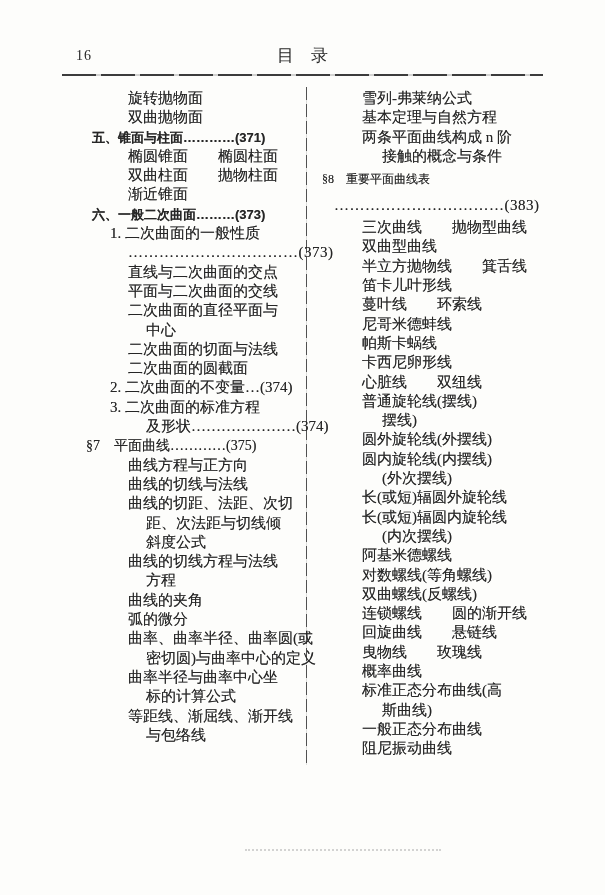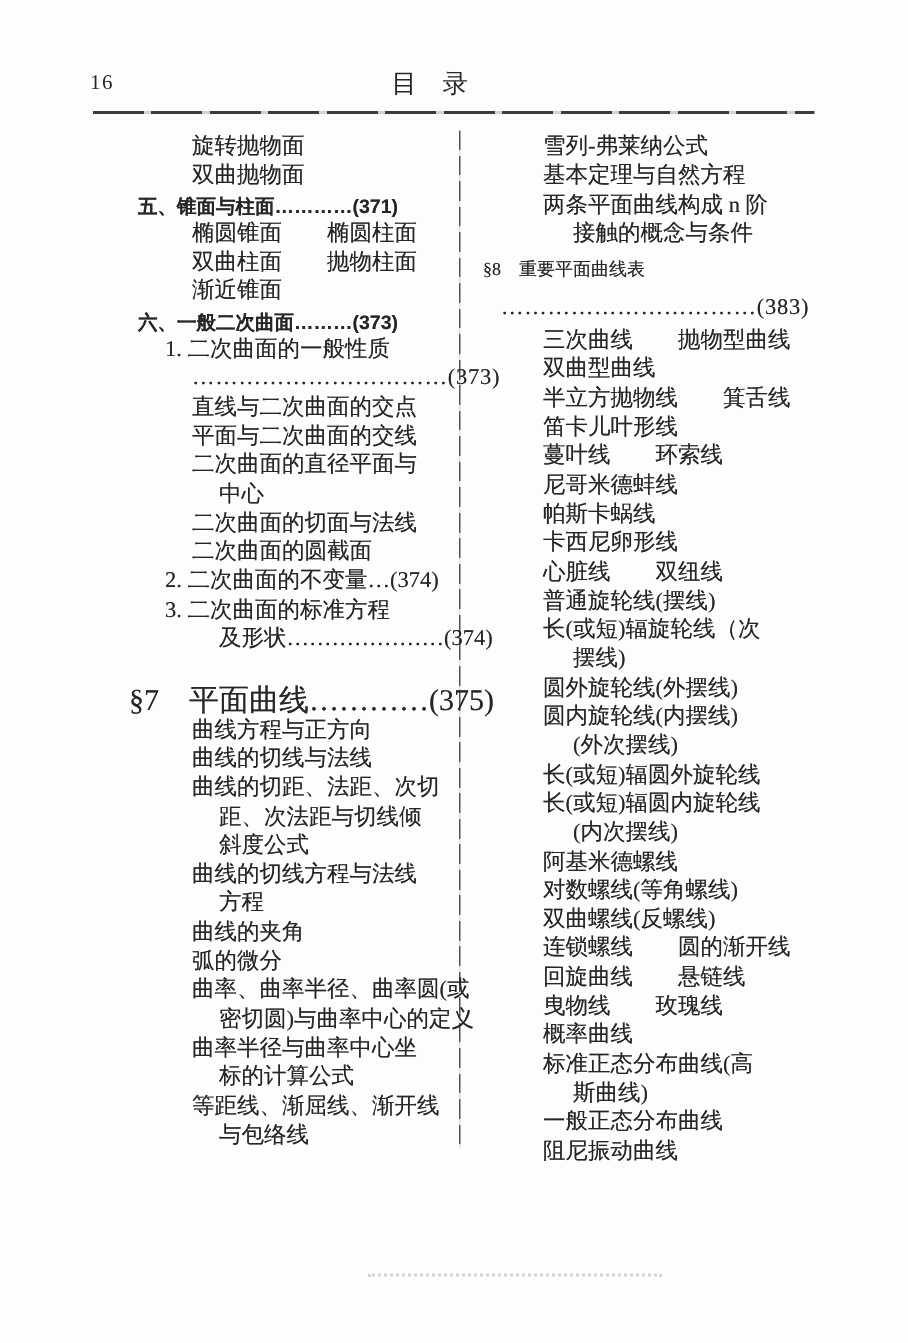--- a/index.html
+++ b/index.html
@@ -6,21 +6,21 @@
   body{
     width:605px;height:895px;
     background:#fdfdfb;
     font-family:"Liberation Serif","DejaVu Serif",serif;
     color:#262626;
     position:relative;overflow:hidden;
   }
   .page{position:absolute;inset:0;}
 
   
-  .header-row{position:absolute;top:44px;left:46px;width:481px;height:24px;}
+  .header-row{position:absolute;top:44px;left:62px;width:481px;height:24px;}
   .page-number{position:absolute;left:14px;top:4px;font-size:14px;letter-spacing:1px;}
   .page-title{position:absolute;left:0;right:0;top:0;text-align:center;font-size:17px;white-space:pre;}
   .header-rule{
     position:absolute;top:74px;left:62px;width:481px;height:2px;
     background:repeating-linear-gradient(90deg,#3c3c3c 0 34px,rgba(60,60,60,.22) 34px 39px);
   }
 
   
   .column-divider{
     position:absolute;left:306px;top:87px;width:1px;height:678px;
@@ -34,21 +34,21 @@
   .col-left{left:62px;width:246px;}
   .col-right{left:312px;width:252px;}
 
   
   .col-left .chapter{padding-left:30px;font-weight:bold;
     font-family:"Liberation Sans","DejaVu Sans",sans-serif;font-size:13px;}
   .col-left .num{padding-left:48px;}
   .col-left .item{padding-left:66px;}
   .col-left .cont{padding-left:84px;}
   .col-left .dots{padding-left:66px;letter-spacing:.5px;}
-  .col-left .sec{padding-left:24px;font-size:20px;margin-top:22px;}
+  .col-left .sec{padding-left:24px;font-size:14px;}
 
   
   .col-right .item{padding-left:50px;}
   .col-right .cont{padding-left:70px;}
   .col-right .sec8{padding-left:10px;font-size:12px;height:27px;line-height:27px;}
   .col-right .dots{padding-left:22px;height:25px;line-height:25px;letter-spacing:.5px;}
 
   
   .scan-artifact{
     position:absolute;top:849px;left:245px;width:196px;height:0;
@@ -116,21 +116,20 @@
       <div class="line item">三次曲线　　抛物型曲线</div>
       <div class="line item">双曲型曲线</div>
       <div class="line item">半立方抛物线　　箕舌线</div>
       <div class="line item">笛卡儿叶形线</div>
       <div class="line item">蔓叶线　　环索线</div>
       <div class="line item">尼哥米德蚌线</div>
       <div class="line item">帕斯卡蜗线</div>
       <div class="line item">卡西尼卵形线</div>
       <div class="line item">心脏线　　双纽线</div>
       <div class="line item">普通旋轮线(摆线)</div>
-      <div class="line item">长(或短)辐旋轮线（次</div>
       <div class="line cont">摆线)</div>
       <div class="line item">圆外旋轮线(外摆线)</div>
       <div class="line item">圆内旋轮线(内摆线)</div>
       <div class="line cont">(外次摆线)</div>
       <div class="line item">长(或短)辐圆外旋轮线</div>
       <div class="line item">长(或短)辐圆内旋轮线</div>
       <div class="line cont">(内次摆线)</div>
       <div class="line item">阿基米德螺线</div>
       <div class="line item">对数螺线(等角螺线)</div>
       <div class="line item">双曲螺线(反螺线)</div>

